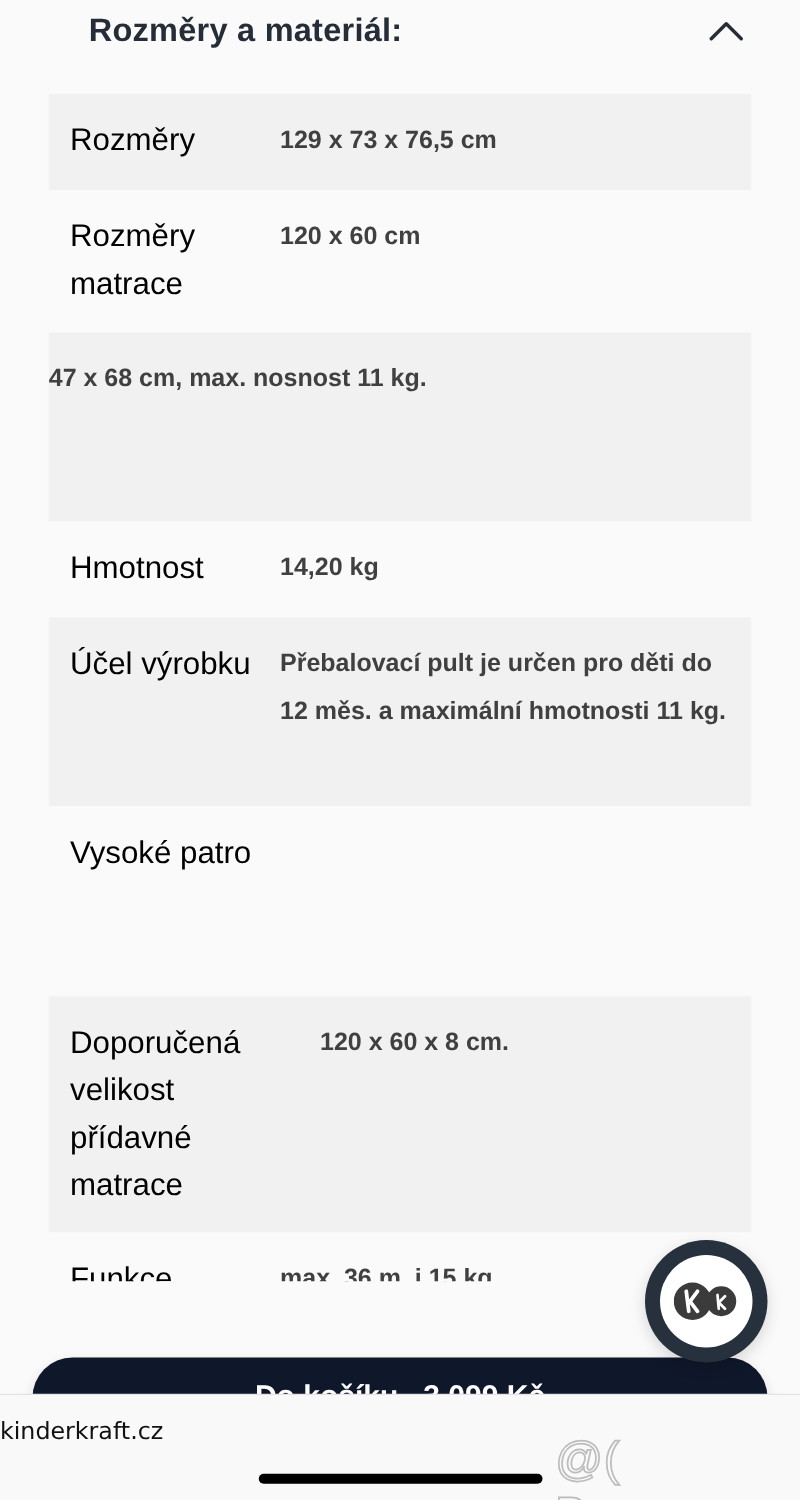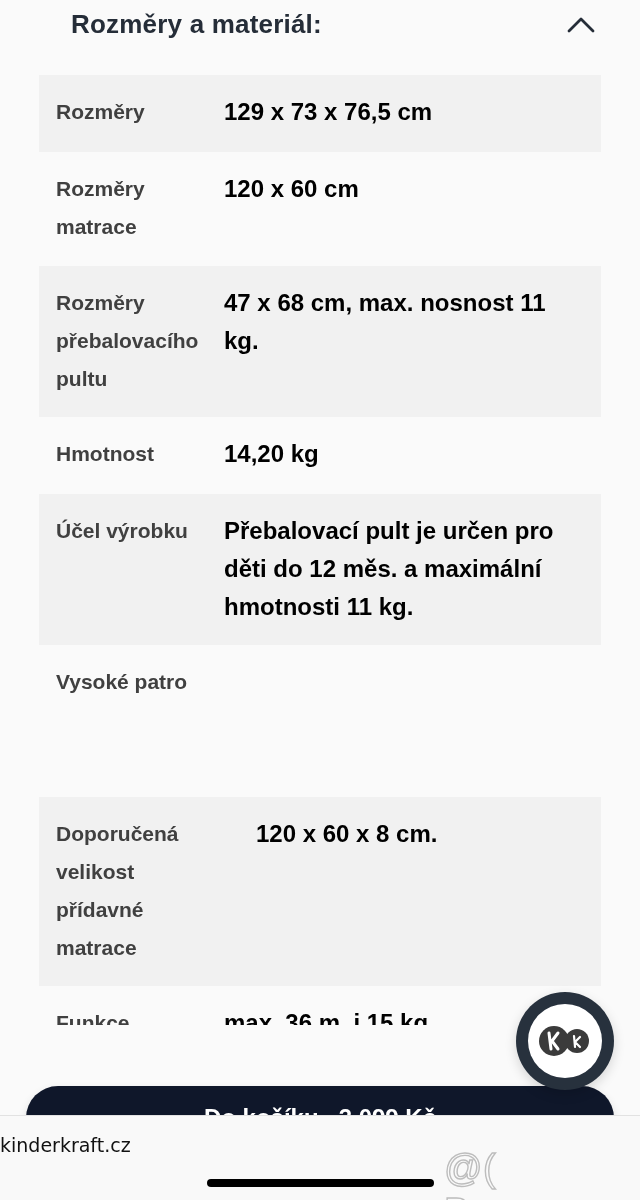--- a/index.html
+++ b/index.html
@@ -22,25 +22,25 @@
   .spec-table {
     position:absolute; left:39px; top:75px; width:562px;
   }
   .spec-row {
     display:flex; box-sizing:border-box; padding:18px 0 18px 0;
   }
   .spec-row.gray { background:#f1f1f1; }
   .spec-row.white { background:#fafafa; }
   .spec-label {
     width:185px; padding-left:17px; box-sizing:border-box;
-    font-size:21px; line-height:38px; color:#404040; font-weight:700;
+    font-size:25px; line-height:38px; color:#000000; font-weight:400;
   }
   .spec-value {
     flex:1; padding-right:20px;
-    font-size:24px; line-height:38px; color:#000000; font-weight:700;
+    font-size:20px; line-height:38px; color:#404040; font-weight:700;
   }
   .bottom-area {
     position:absolute; left:0; top:1025px; width:640px; height:90px;
     background:#fafafa;
   }
   .cart-button {
     position:absolute; left:26px; top:1086px; width:588px; height:64px;
     background:#0f172a; border-radius:32px; border:none;
     color:#ffffff; font-size:24px; font-weight:600;
     display:flex; align-items:center; justify-content:center; gap:20px;
@@ -90,21 +90,20 @@
 <div class="spec-table">
   <div class="spec-row gray" style="height:77px;">
     <div class="spec-label">Rozměry</div>
     <div class="spec-value">129 x 73 x 76,5 cm</div>
   </div>
   <div class="spec-row white" style="height:114px;">
     <div class="spec-label" style="width:185px;padding-right:60px;">Rozměry matrace</div>
     <div class="spec-value">120 x 60 cm</div>
   </div>
   <div class="spec-row gray" style="height:151px;">
-    <div class="spec-label">Rozměry přebalovacího pultu</div>
     <div class="spec-value">47 x 68 cm, max. nosnost 11 kg.</div>
   </div>
   <div class="spec-row white" style="height:77px;">
     <div class="spec-label">Hmotnost</div>
     <div class="spec-value">14,20 kg</div>
   </div>
   <div class="spec-row gray" style="height:151px;justify-content:center;">
     <div class="spec-label">Účel výrobku</div>
     <div class="spec-value">Přebalovací pult je určen pro děti do 12 měs. a maximální hmotnosti 11 kg.</div>
   </div>

